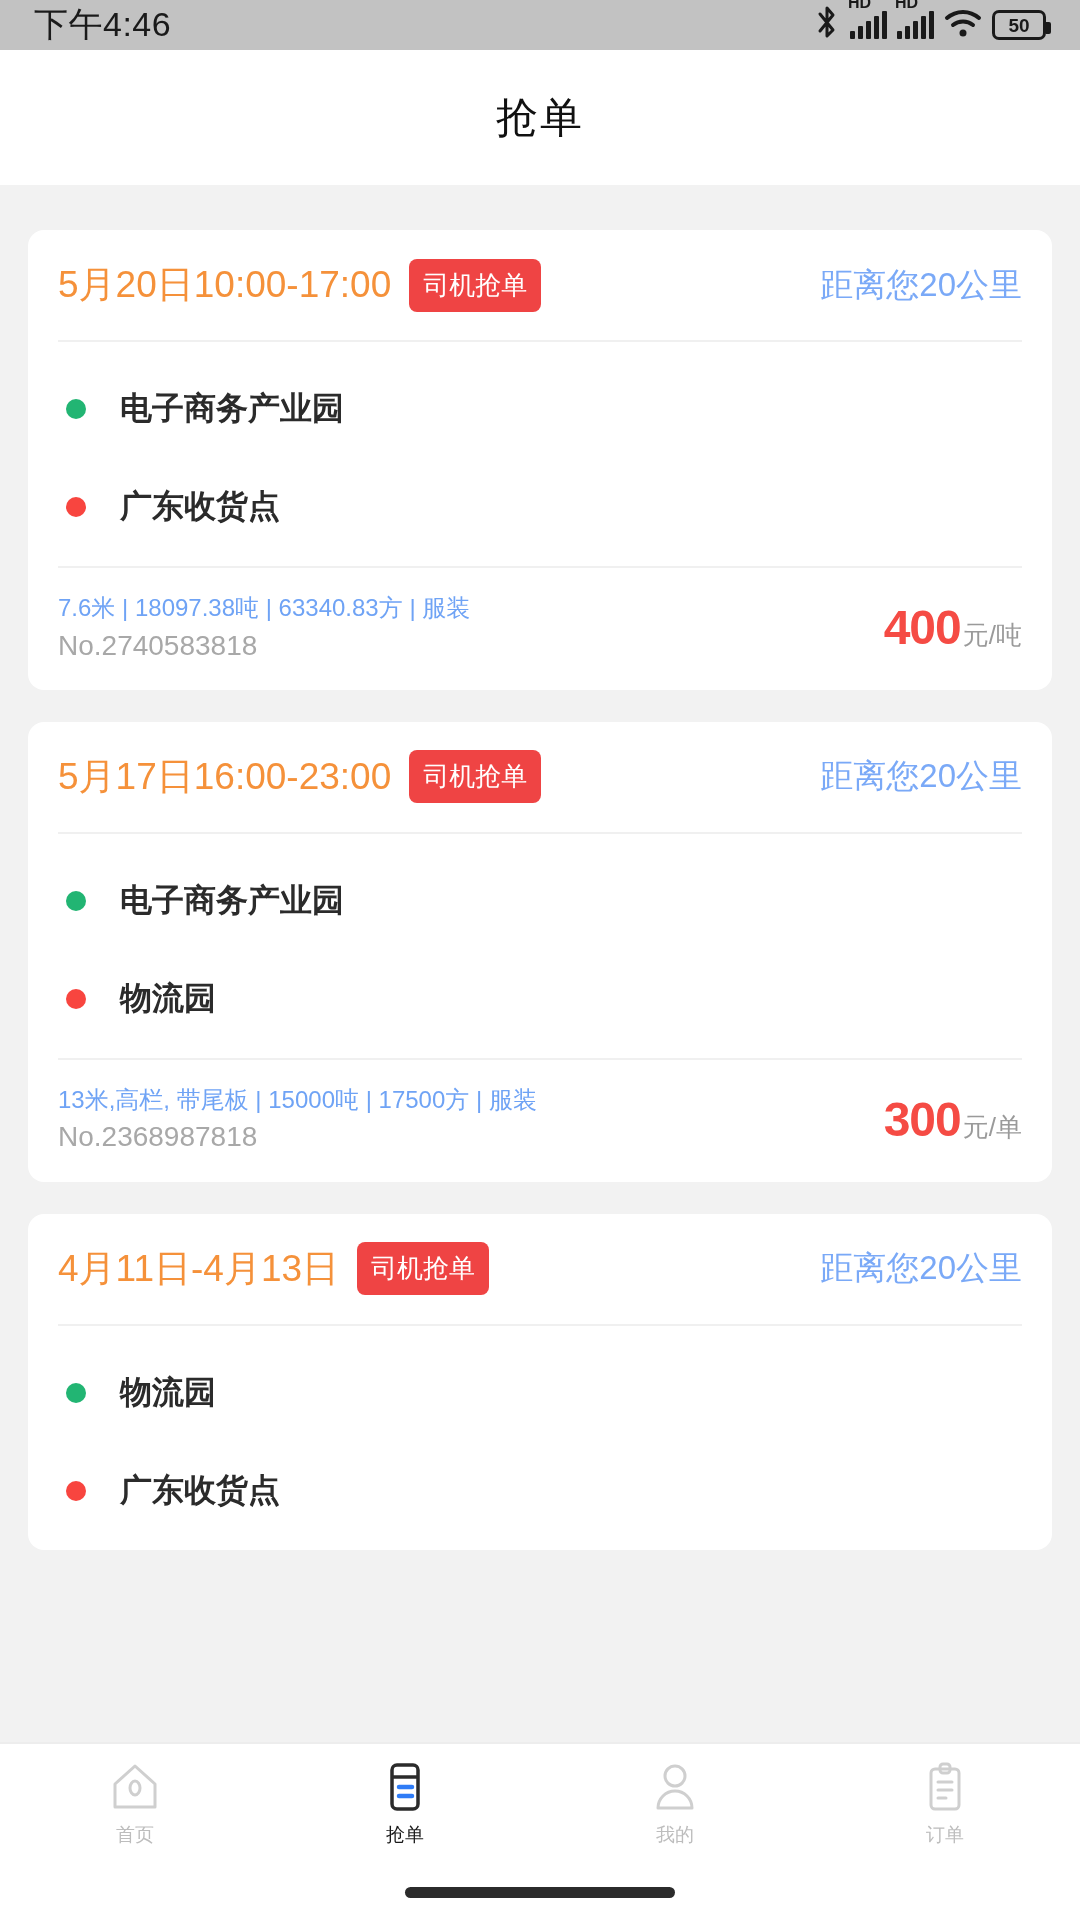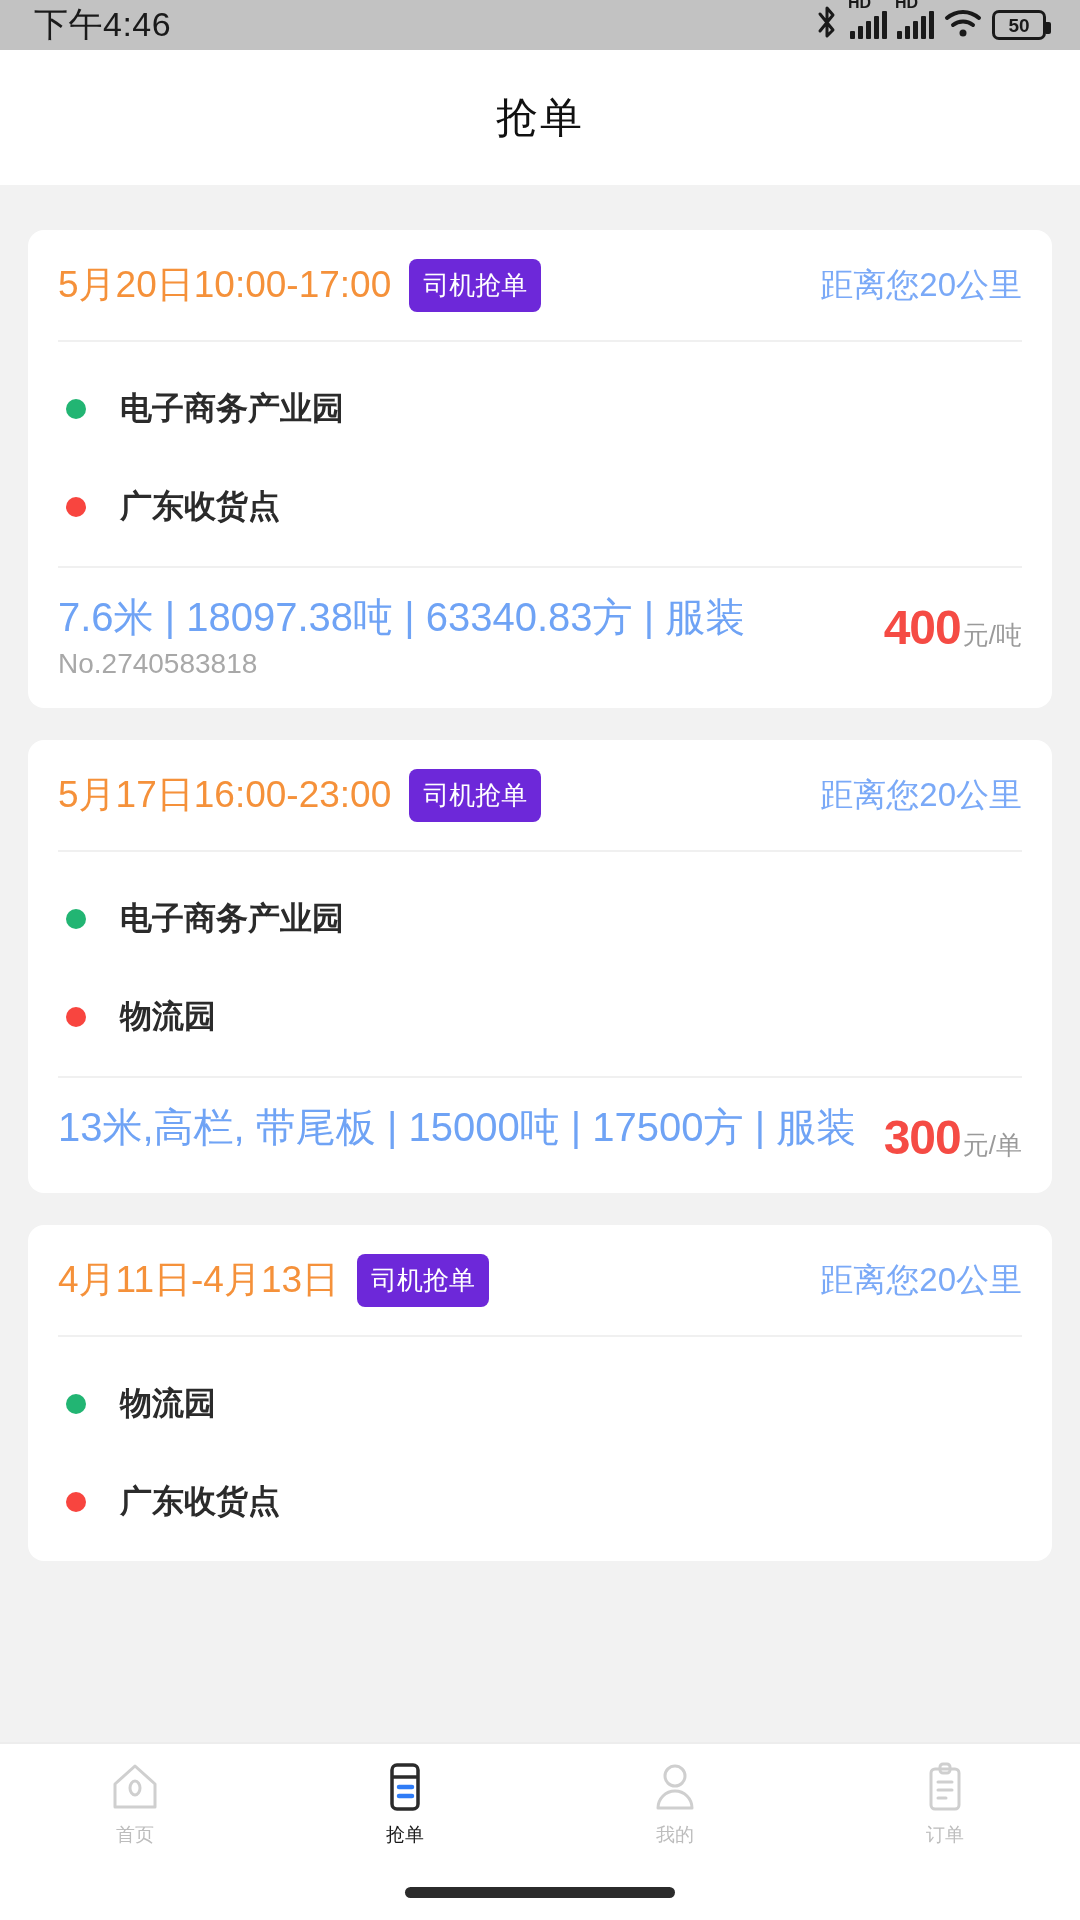--- a/index.html
+++ b/index.html
@@ -59,21 +59,21 @@
     background: #ffffff; border-radius: 16px;
     margin: 0 28px 32px 28px; padding: 0 30px;
   }
   .card-head {
     display: flex; align-items: center;
     height: 112px;
     border-bottom: 2px solid #f0f0f0;
   }
   .card-date { font-size: 37px; color: #f5913a; white-space: nowrap; }
   .badge {
-    background: #6d28d9; color: #ffffff;
+    background: #ef4444; color: #ffffff;
     font-size: 26px; border-radius: 8px;
     padding: 9px 14px; margin-left: 18px; white-space: nowrap;
   }
   .card-dist {
     margin-left: auto; font-size: 33px; font-weight: normal;
     color: #7aa9f7; white-space: nowrap;
   }
 
   .route { padding: 18px 0 10px 0; }
   .stop { display: flex; align-items: center; height: 98px; }
@@ -84,21 +84,21 @@
     margin-left: 34px; font-size: 32px; font-weight: bold;
     color: #2b2b2b; white-space: nowrap; text-align: center;
   }
 
   .card-foot {
     border-top: 2px solid #f0f0f0;
     display: flex; align-items: flex-start;
     padding: 26px 0 28px 0;
   }
   .foot-left { flex: 1 1 auto; min-width: 0; }
-  .spec { font-size: 40px; color: #6fa3f5; white-space: nowrap; line-height: 1.15; }
+  .spec { font-size: 24px; color: #6fa3f5; white-space: nowrap; line-height: 1.15; }
   .orderno { font-size: 28px; color: #a8a8a8; margin-top: 8px; line-height: 1.15; }
   .foot-right {
     flex: 0 0 auto; display: flex; align-items: baseline;
     padding-left: 6px; margin-top: 6px;
   }
   .price { font-size: 48px; font-weight: bold; color: #f54b44; letter-spacing: -1px; }
   .price-unit { font-size: 26px; color: #9a9a9a; margin-left: 2px; }
 
   
   .tabbar {
@@ -207,20 +207,21 @@
           <span class="stop-name">电子商务产业园</span>
         </div>
         <div class="stop">
           <span class="dot end"></span>
           <span class="stop-name">物流园</span>
         </div>
       </div>
       <div class="card-foot">
         <div class="foot-left">
           <div class="spec">13米,高栏, 带尾板 | 15000吨 | 17500方 | 服装</div>
+          <div class="orderno">No.2368987818</div>
         </div>
         <div class="foot-right">
           <span class="price">300</span>
           <span class="price-unit">元/单</span>
         </div>
       </div>
     </div>
 
     <div class="card">
       <div class="card-head">

